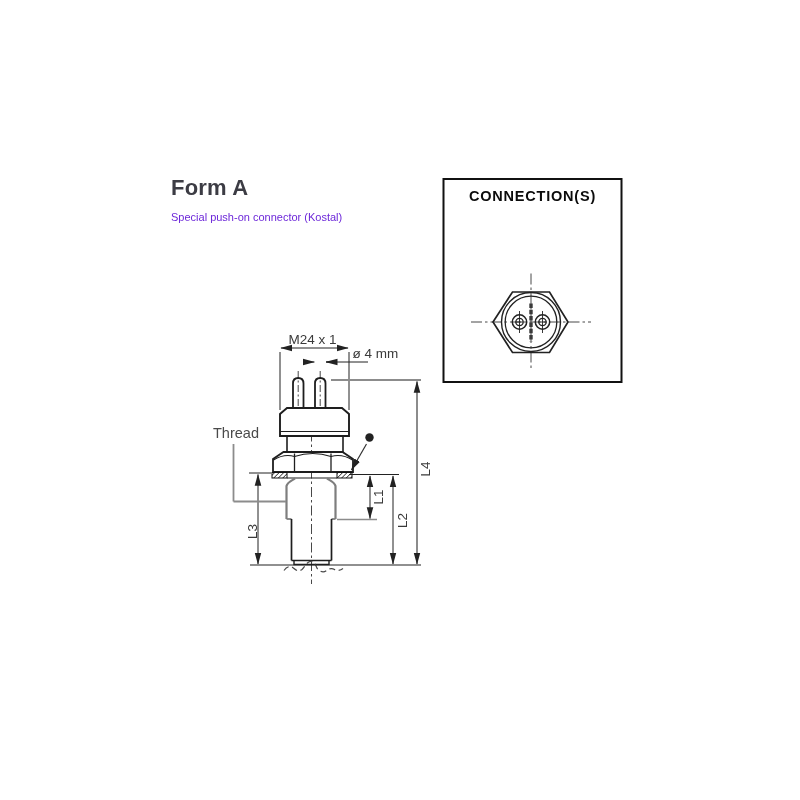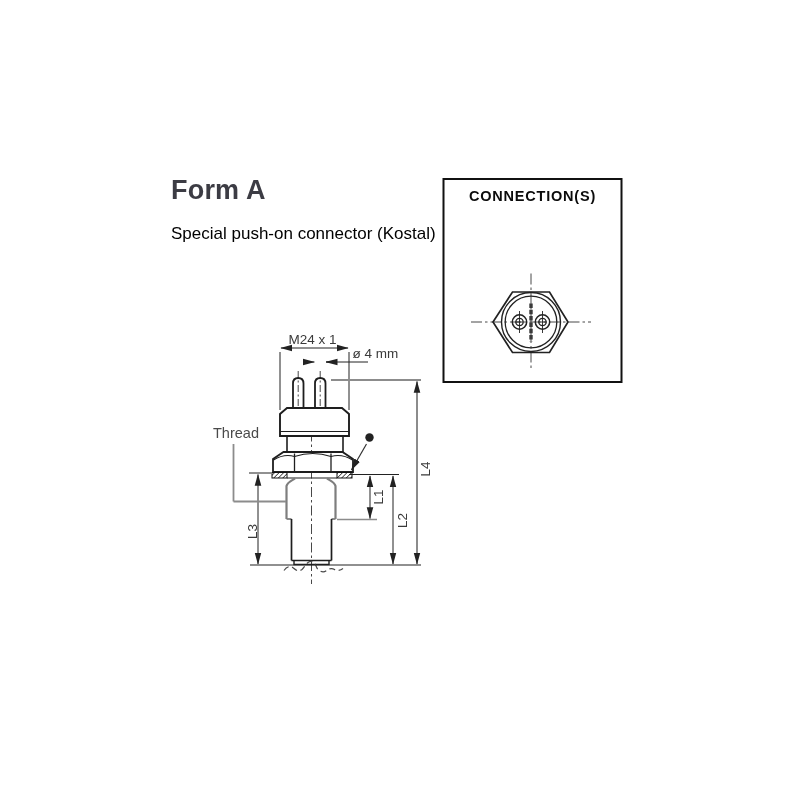--- a/index.html
+++ b/index.html
@@ -1,20 +1,20 @@
 <!DOCTYPE html>
 <html><head>
 <meta charset="utf-8">
 <style>
   html,body{margin:0;padding:0;background:#ffffff;}
   body{width:800px;height:800px;position:relative;font-family:"Liberation Sans",sans-serif;overflow:hidden;}
   .stage{position:absolute;inset:0;width:800px;height:800px;}
   .header{position:absolute;left:171px;top:176px;width:320px;}
-  .header h1{margin:0;font-size:27px;line-height:1.05;font-weight:bold;color:#3c3c44;letter-spacing:0.2px;}
-  .header .subtitle{margin-top:20px;font-size:17px;color:#000000;}
+  .header h1{margin:0;font-size:22px;line-height:1.05;font-weight:bold;color:#3c3c44;letter-spacing:0.2px;}
+  .header .subtitle{margin-top:12px;font-size:11px;color:#6d28d9;}
   .header .feature{margin-top:2px;font-size:13.5px;color:#45454f;}
   .header .feature .bullet{margin-right:6px;font-weight:bold;}
   .header .feature .flabel{font-weight:bold;}
   svg text{font-family:"Liberation Sans",sans-serif;}
   .dimtext{font-size:13.5px;fill:#3a3a3a;}
   .threadtext{font-size:14.5px;fill:#4a4a4a;}
   .conn-title{font-size:14.5px;font-weight:bold;fill:#0b0b0b;letter-spacing:0.8px;}
 </style>
 </head>
 <body>

